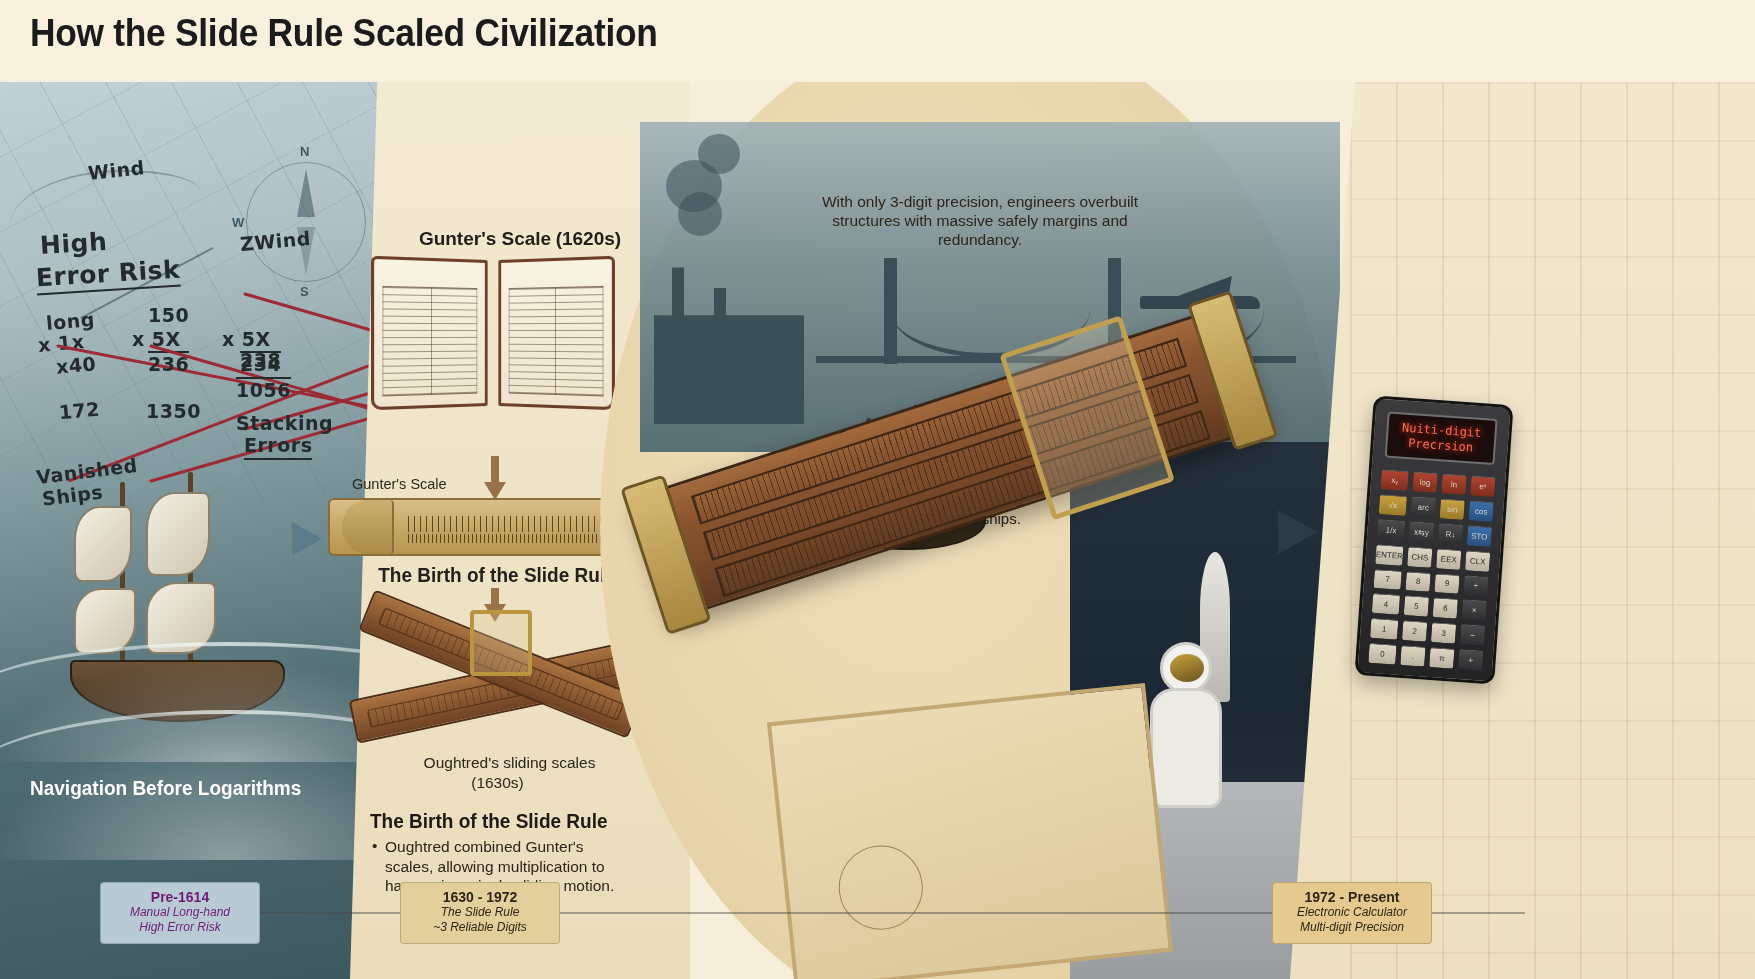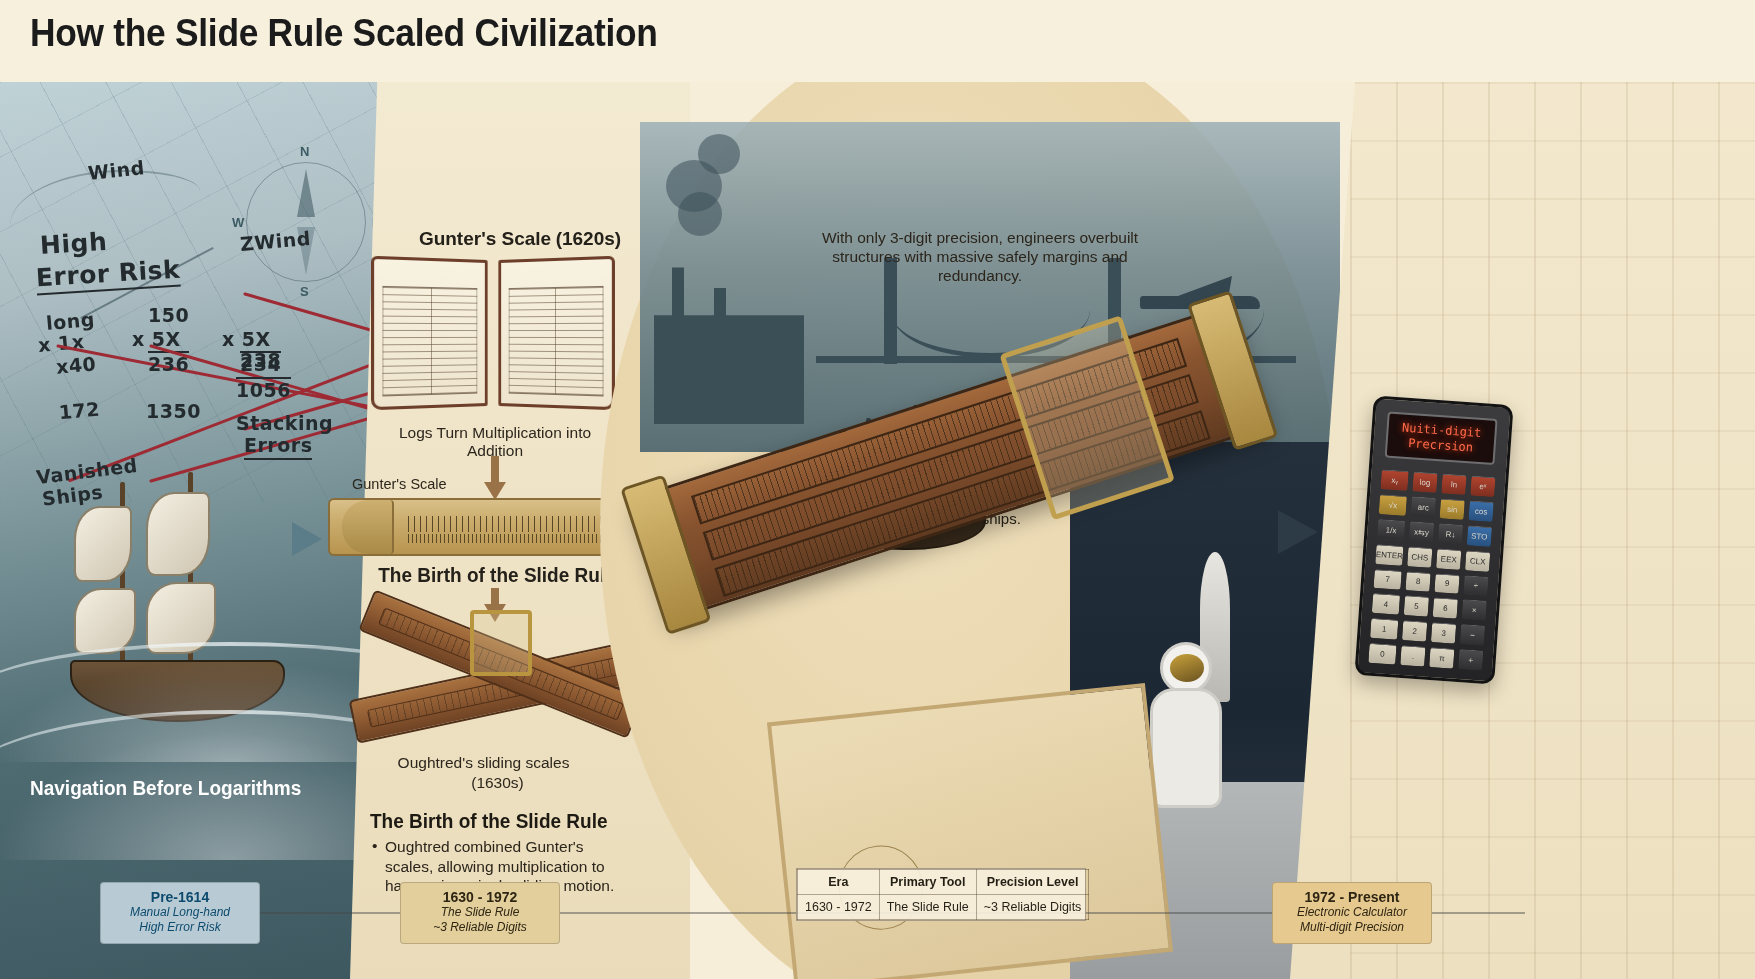--- a/index.html
+++ b/index.html
@@ -354,21 +354,21 @@
   .tl-line {
     position: absolute; left: 105px; top: 830px; width: 1420px; height: 2px;
     background: rgba(70,70,70,.45);
   }
   .chip {
     position: absolute; width: 160px; padding: 6px 8px 8px; border-radius: 4px;
     text-align: center; border: 1px solid rgba(0,0,0,.18);
   }
   .chip-yr { font-size: 14px; font-weight: 700; }
   .chip-l { font-size: 12px; line-height: 1.24; font-style: italic; }
-  .chip.blue { background: #b8cbd4; color: #0c4a6e; }
+  .chip.blue { background: #b8cbd4; color: #701a75; }
   .chip.tan  { background: #e3cf9c; color: #2e2513; }
   .chip.gold { background: #e6c98e; color: #2e2513; }
 
   
   .cmp-table {
     position: absolute; left: 796px; top: 786px; width: 290px;
     background: rgba(247,240,221,.92); border: 1px solid rgba(70,55,30,.45);
     font-size: 12.5px; color: #241f15;
   }
   .cmp-table table { border-collapse: collapse; width: 100%; }
@@ -462,21 +462,20 @@
 
   <div class="book">
     <div class="book-page l">
       <div class="tbl-lines"></div>
     </div>
     <div class="book-page r">
       <div class="tbl-lines"></div>
     </div>
   </div>
 
-  <div class="cap cap-p" style="left:370px; top:342px; width:250px;">Logs Turn Multiplication into Addition</div>
   <div class="arrow-down" style="left:491px; top:374px; height:28px;"></div>
 
   <div class="cap cap-p" style="left:352px; top:394px; width:150px; text-align:left; font-size:14.5px;">Gunter's Scale</div>
 
   <div class="gunter-rule">
     <div class="gunter-cap"></div>
     <div class="tickrow"></div>
     <div class="tickrow minor"></div>
   </div>
 
@@ -486,21 +485,21 @@
   <div class="oughtred">
     <div class="stick" style="left:-2px; top:68px; transform:rotate(-12deg);">
       <div class="slot"></div>
     </div>
     <div class="stick" style="left:4px; top:40px; transform:rotate(22deg);">
       <div class="slot"></div>
     </div>
     <div class="cursor-brass"></div>
   </div>
 
-  <div class="cap cap-p" style="left:346px; top:672px; width:275px;">Oughtred's sliding scales</div>
+  <div class="cap cap-p" style="left:372px; top:672px; width:275px;">Oughtred's sliding scales</div>
   <div class="cap cap-p" style="left:360px; top:692px; width:275px;">(1630s)</div>
 
   <div class="txtblock on-light" style="left:370px; top:728px; width:260px;">
     <div class="txt-h">The Birth of the Slide Rule</div>
     <div class="txt-li">Oughtred combined Gunter's scales, allowing multiplication to happen in a single sliding motion.</div>
   </div>
 
   <div class="oval-center"></div>
 
   <div class="center-scene">
@@ -535,21 +534,21 @@
     <div class="astro-helmet"></div>
     <div class="astro-visor"></div>
     <div class="astro-body"></div>
 
     <div class="map-paper">
       <div class="map-rose"></div>
     </div>
   </div>
 
   <div class="txtblock on-light" style="left:800px; top:110px; width:360px; text-align:center;">
-    <div style="font-size:15.5px; line-height:1.24;margin-top:36px;">With only 3-digit precision, engineers overbuilt structures with massive safely margins and redundancy.</div>
+    <div style="font-size:15.5px; line-height:1.24;">With only 3-digit precision, engineers overbuilt structures with massive safely margins and redundancy.</div>
   </div>
 
   <div class="txtblock on-light" style="left:820px; top:320px; width:220px; text-align:center;">
     <div class="txt-h" style="transform:none; font-size:18px;">The</div>
     <div class="txt-h" style="transform:none; font-size:18px;">Calculation Feedback Loop</div>
     <div style="font-size:15px; line-height:1.24;">Faster calculations created safer routes, fueling trade and the capital to build better ships.</div>
   </div>
 
   <div class="bigrule">
     <div class="bigrule-body">
@@ -622,32 +621,14 @@
     <div class="chip-l">The Slide Rule</div>
     <div class="chip-l">~3 Reliable Digits</div>
   </div>
 
   <div class="chip gold" style="left:1272px; top:800px;">
     <div class="chip-yr">1972 - Present</div>
     <div class="chip-l">Electronic Calculator</div>
     <div class="chip-l">Multi-digit Precision</div>
   </div>
 
-  <div class="cmp-table">
-    <table>
-      <thead>
-        <tr>
-          <th>Era</th>
-          <th>Primary Tool</th>
-          <th>Precision Level</th>
-        </tr>
-      </thead>
-      <tbody>
-        <tr>
-          <td>1630 - 1972</td>
-          <td>The Slide Rule</td>
-          <td>~3 Reliable Digits</td>
-        </tr>
-      </tbody>
-    </table>
-  </div>
 
 </div>
 
 </body></html>

